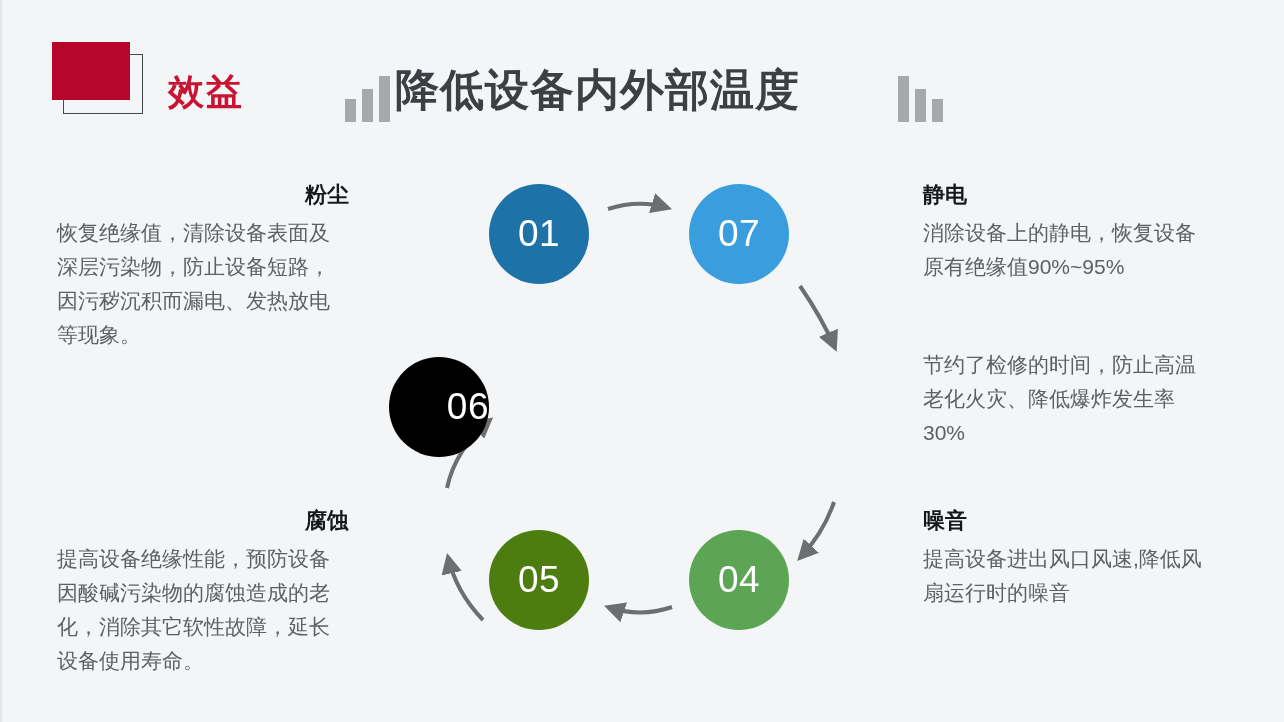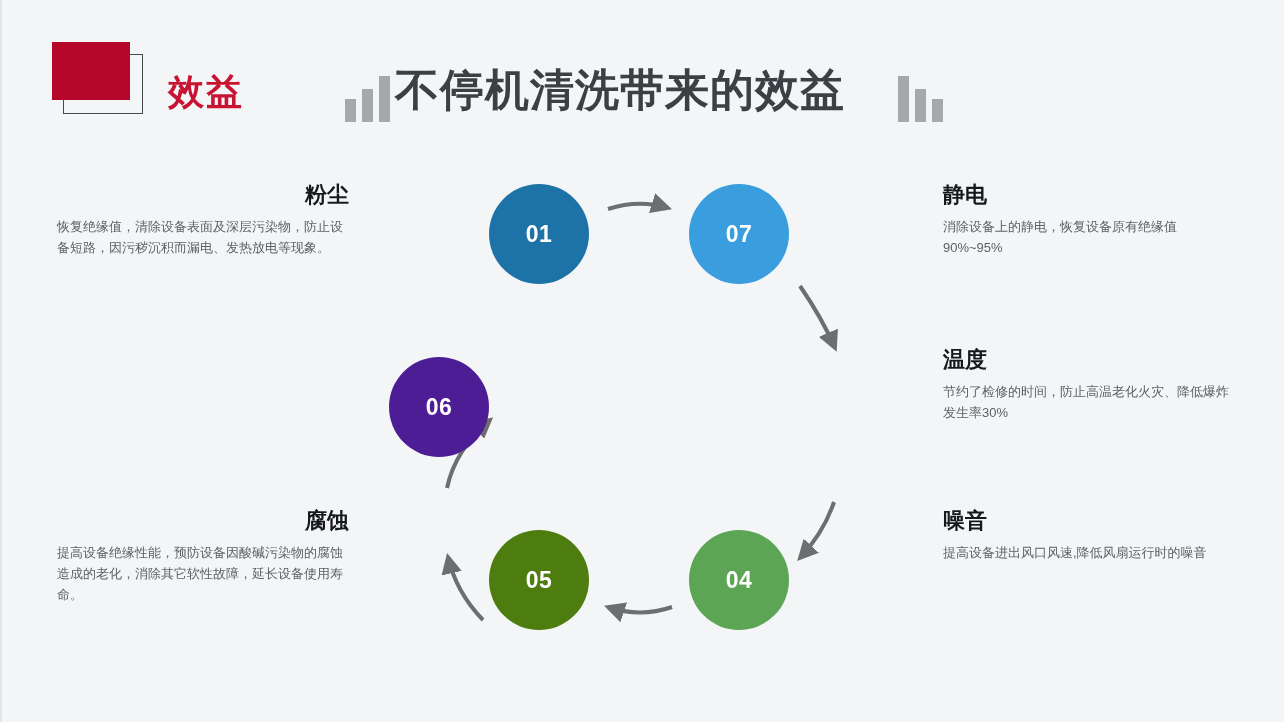--- a/index.html
+++ b/index.html
@@ -31,50 +31,50 @@
   .bars-right span:nth-child(3){height:23px;}
 
   .main-title{position:absolute;left:395px;top:66px;font-size:44px;font-weight:700;color:#3c3f43;letter-spacing:1px;line-height:1.1;white-space:nowrap;}
 
   
   .logo{position:absolute;right:6px;top:2px;width:116px;height:58px;}
 
   
   .node{position:absolute;width:100px;height:100px;border-radius:50%;
         display:flex;align-items:center;justify-content:center;
-        color:#ffffff;font-size:23px;font-weight:700;letter-spacing:0.5px;}
+        color:#ffffff;font-size:37px;font-weight:400;letter-spacing:0.5px;}
 
   
   .block{position:absolute;width:292px;}
   .block .bh{font-size:22px;font-weight:700;color:#17181a;line-height:1.1;margin-bottom:9px;}
-  .block .bt{font-size:13px;color:#5d6167;line-height:1.62;}
+  .block .bt{font-size:21px;color:#5d6167;line-height:1.62;}
   .block.left{left:57px;text-align:right;}
   .block.left .bt{text-align:left;}
-  .block.right{left:923px;text-align:left;margin-left:20px;}
+  .block.right{left:923px;text-align:left;}
 
   .arrows{position:absolute;left:0;top:0;width:1284px;height:722px;pointer-events:none;}
 </style>
 </head>
 <body>
 
 <div id="slide" style="background: rgb(244, 245, 247);">
 
   <div class="edge-rule"></div>
 
   <div class="tag-outline"></div>
   <div class="tag-solid" style="background: rgb(181, 7, 42);"></div>
   <div class="tag-label" style="color: rgb(200, 20, 50);">效益</div>
 
   <div class="bars bars-left">
     <span></span>
       <span></span>
       <span></span>
   </div>
 
-  <div class="main-title" style="color: rgb(60, 63, 67);">不停机清洗带来的效益</div>
+  <div class="main-title" style="color: rgb(60, 63, 67);">降低设备内外部温度</div>
 
   <div class="bars bars-right">
     <span></span>
       <span></span>
       <span></span>
   </div>
 
 
   <svg class="arrows">
     <defs>
@@ -101,39 +101,38 @@
     </div>
   <div class="node" style="left: 689px; top: 184px; background: rgb(58, 158, 222);">
       <span>07</span>
     </div>
   <div class="node" style="left: 689px; top: 530px; background: rgb(91, 165, 85);">
       <span>04</span>
     </div>
   <div class="node" style="left: 489px; top: 530px; background: #4d7c0f; justify-content: center;">
       <span>05</span>
     </div>
-  <div class="node" style="left: 389px; top: 357px; background: #4c1d95;">
+  <div class="node" style="left: 389px; top: 357px; background: #000000; justify-content: flex-end;">
       <span>06</span>
     </div>
 
   <div class="block left" style="top: 183px;">
     <div class="bh">粉尘</div>
     <div class="bt">恢复绝缘值，清除设备表面及深层污染物，防止设备短路，因污秽沉积而漏电、发热放电等现象。</div>
   </div>
   <div class="block left" style="top: 509px;">
     <div class="bh">腐蚀</div>
     <div class="bt">提高设备绝缘性能，预防设备因酸碱污染物的腐蚀造成的老化，消除其它软性故障，延长设备使用寿命。</div>
   </div>
 
   <div class="block right" style="top: 183px;">
     <div class="bh">静电</div>
     <div class="bt">消除设备上的静电，恢复设备原有绝缘值90%~95%</div>
   </div>
   <div class="block right" style="top: 348px;">
-    <div class="bh">温度</div>
     <div class="bt">节约了检修的时间，防止高温老化火灾、降低爆炸发生率30%</div>
   </div>
   <div class="block right" style="top: 509px;">
     <div class="bh">噪音</div>
     <div class="bt">提高设备进出风口风速,降低风扇运行时的噪音</div>
   </div>
 
 </div>
 
 </body></html>

